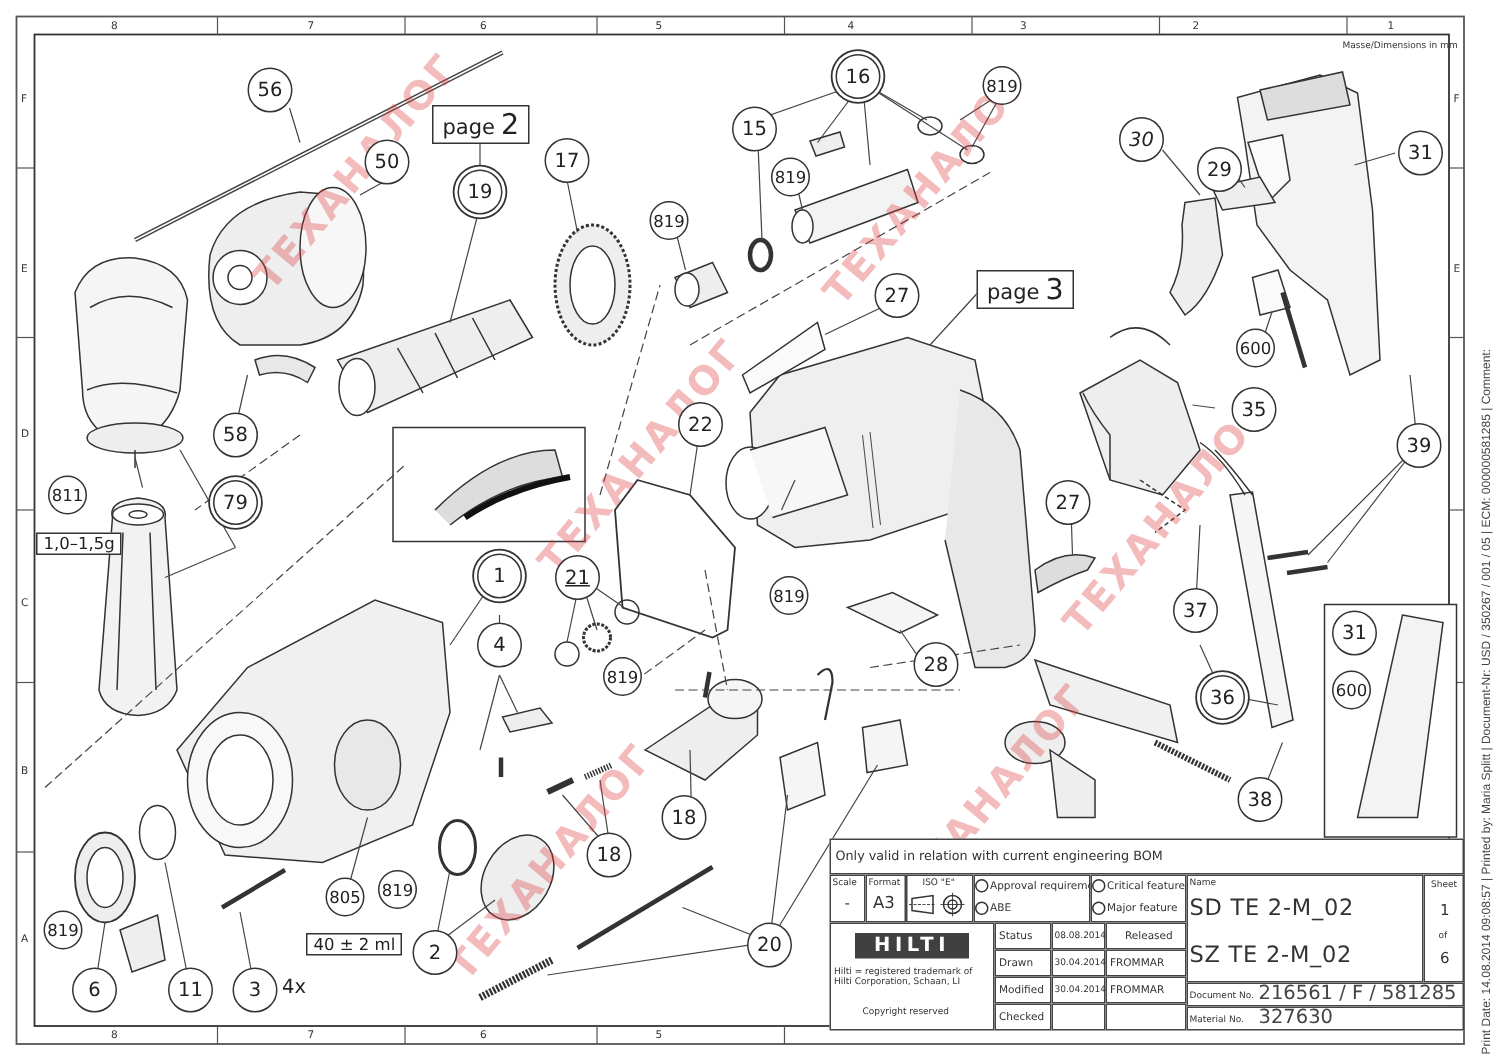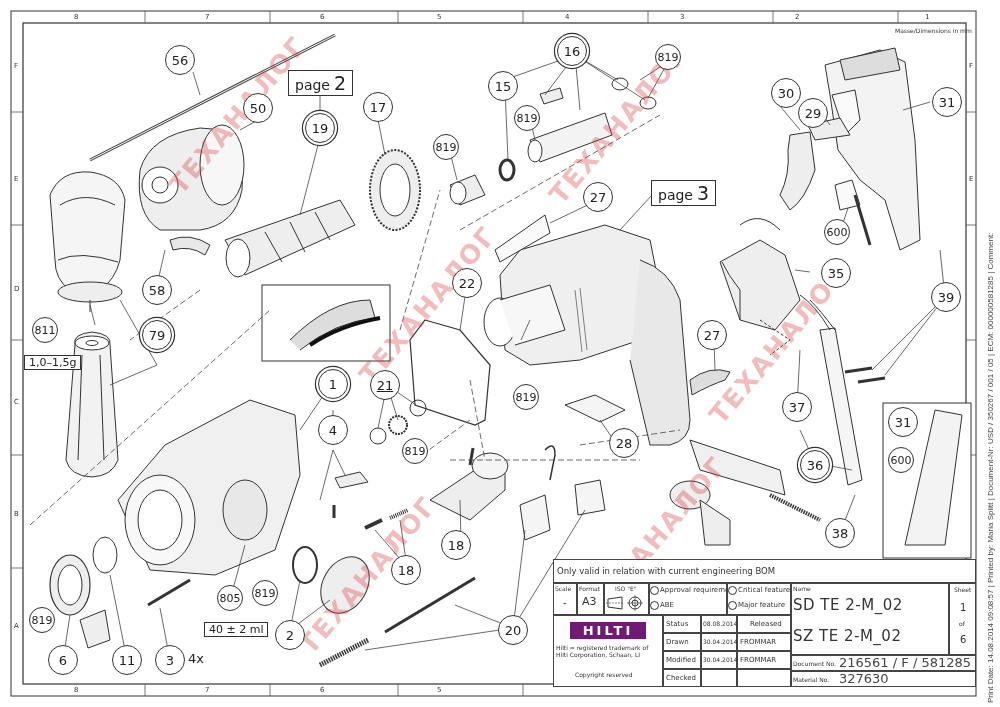--- a/index.html
+++ b/index.html
@@ -14,21 +14,21 @@
   .note4x { position:absolute; font-size:13px; }
   .zone { position:absolute; font-size:7px; color:#333; }
   .dims { position:absolute; font-size:6px; color:#333; }
   .sidebar-text { position:absolute; left:986px; top:703px; transform-origin:0 0; transform:rotate(-90deg); font-family:"Liberation Sans", sans-serif; font-size:8px; color:#444; white-space:nowrap; }
   
   #titleblock { position:absolute; left:553px; top:559px; width:361px; height:140px; font-family:"DejaVu Sans", sans-serif; }
   .tb { position:absolute; border:1px solid #444; box-sizing:border-box; background:#fff; }
   .tbt { position:absolute; font-size:7px; color:#333; white-space:nowrap; }
   .tbbig { position:absolute; font-size:15px; color:#333; white-space:nowrap; letter-spacing:0.5px; }
   .tbmid { position:absolute; font-size:13px; color:#444; white-space:nowrap; }
-  .hilti-logo { position:absolute; background:#701a75; color:#fff; font-weight:bold; font-size:13px; letter-spacing:3px; text-align:center; line-height:17px; }
+  .hilti-logo { position:absolute; background:#404040; color:#fff; font-weight:bold; font-size:13px; letter-spacing:3px; text-align:center; line-height:17px; }
   .radio { display:inline-block; width:7px; height:7px; border:1px solid #333; border-radius:50%; vertical-align:middle; margin-right:1px; }
   .wm { position:absolute; color:rgba(220,60,60,0.35); font-size:26px; font-weight:bold; transform:rotate(-50deg); letter-spacing:2px; white-space:nowrap; pointer-events:none; }
 </style>
 </head>
 <body>
 
 <svg id="sheet" width="1000" height="707" viewBox="0 0 1000 707">
 
   <rect x="11" y="11" width="965" height="685" fill="none" stroke="#555" stroke-width="1.2"></rect>
   <rect x="23" y="23" width="943" height="661" fill="none" stroke="#333" stroke-width="1.2"></rect>
@@ -327,21 +327,21 @@
 
 <div class="callout" style="left:180px;top:60px;">56</div>
 <div class="callout" style="left:258px;top:108px;">50</div>
 <div class="callout dbl" style="left:320px;top:128px;">19</div>
 <div class="callout" style="left:378px;top:107px;">17</div>
 <div class="callout" style="left:503px;top:86px;">15</div>
 <div class="callout dbl" style="left:572px;top:51px;">16</div>
 <div class="callout small" style="left:668px;top:57px;">819</div>
 <div class="callout small" style="left:527px;top:118px;">819</div>
 <div class="callout small" style="left:446px;top:147px;">819</div>
-<div class="callout" style="left:786px;top:93px;">30</div>
+<div class="callout" style="left:761px;top:93px;font-style:italic;">30</div>
 <div class="callout" style="left:762px;top:113px;margin-left:36px;">29</div>
 <div class="callout" style="left:947px;top:102px;">31</div>
 <div class="callout" style="left:157px;top:290px;">58</div>
 <div class="callout dbl" style="left:157px;top:335px;">79</div>
 <div class="callout small" style="left:45px;top:330px;">811</div>
 <div class="callout" style="left:598px;top:197px;">27</div>
 <div class="callout" style="left:467px;top:283px;">22</div>
 <div class="callout small" style="left:837px;top:232px;">600</div>
 <div class="callout" style="left:836px;top:273px;">35</div>
 <div class="callout" style="left:946px;top:297px;">39</div>

